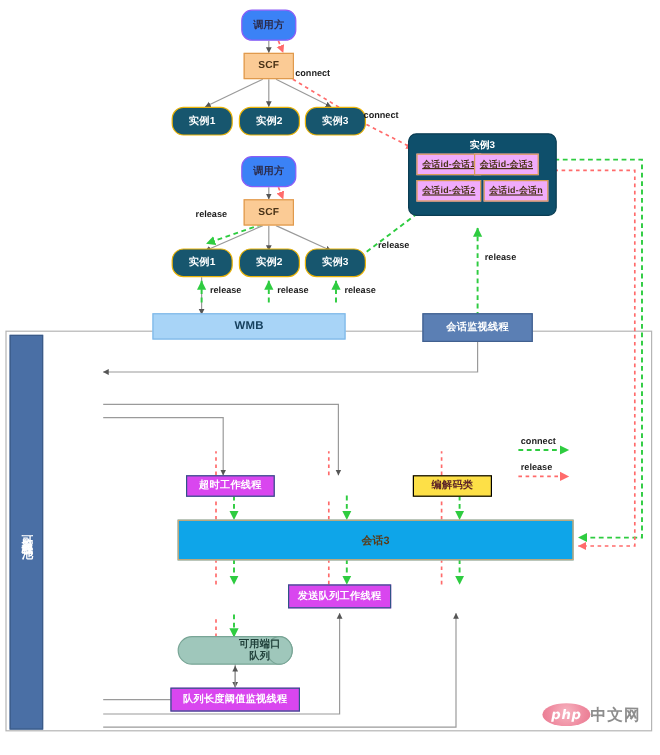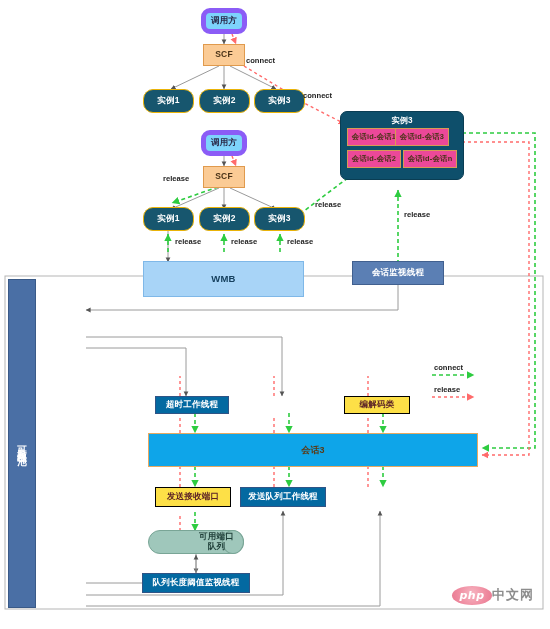--- a/index.html
+++ b/index.html
@@ -6,42 +6,42 @@
   body{width:550px;height:629px;position:relative;overflow:hidden;
        font-family:"Liberation Sans","DejaVu Sans",sans-serif;color:#333;}
   #canvas{position:absolute;left:0;top:0;width:550px;height:629px;}
   svg.layer{position:absolute;left:0;top:0;width:550px;height:629px;pointer-events:none;}
 
   .node{position:absolute;box-sizing:border-box;display:flex;align-items:center;
         justify-content:center;text-align:center;font-size:8.5px;font-weight:bold;
         line-height:1.15;letter-spacing:.2px;}
 
   
-  .n-purple{background:#7dd3fc;border:5px solid #8b5cf6;color:#2b2b4a;border-radius:9px;}
+  .n-purple{background:#3b82f6;border:1px solid #8b5cf6;color:#2b2b4a;border-radius:9px;}
   .n-orange{background:#fbcb95;border:1px solid #e09a4d;color:#4a3318;}
   .n-teal{background:#17566e;border:1px solid #eab308;color:#ffffff;border-radius:10px;}
-  .n-sess{background:#ec4899;border:1px solid #d79b54;color:#4a3318;font-size:7.4px;}
+  .n-sess{background:#f0abfc;border:1px solid #d79b54;color:#4a3318;font-size:7.4px;text-decoration:underline;}
   .n-lightblue{background:#a8d4f7;border:1px solid #7fb8e8;color:#16405e;}
   .n-steel{background:#5b7fb4;border:1px solid #41608f;color:#ffffff;}
-  .n-navy{background:#0369a1;border:1px solid #2f5486;color:#ffffff;}
+  .n-navy{background:#d946ef;border:1px solid #2f5486;color:#ffffff;}
   .n-pink{background:#fde047;border:1px solid #000000;color:#5b2227;}
   .n-bigorange{background:#0ea5e9;border:1px solid #e6a961;color:#5a3a16;font-size:9px;}
 
   .pool{position:absolute;background:#4a6fa5;border:1px solid #3a5a88;color:#ffffff;
         font-size:9.5px;font-weight:bold;display:flex;align-items:center;justify-content:center;}
   .pool span{writing-mode:vertical-rl;letter-spacing:2px;line-height:1.25;}
 
   .edgelabel{position:absolute;font-size:7.6px;font-weight:bold;color:#1d1d1d;white-space:nowrap;}
   .legendlabel{position:absolute;font-size:7.6px;font-weight:bold;color:#1d1d1d;}
 
   .cyl-body{position:absolute;box-sizing:border-box;}
   .cyl-cap{position:absolute;box-sizing:border-box;border:1px solid #79a596;
            border-radius:50%;background:#9fc7bb;}
 
-  .wm{position:absolute;display:flex;align-items:flex-start;gap:0;}
+  .wm{position:absolute;display:flex;align-items:flex-end;gap:0;}
   .wm-logo{width:40px;height:19px;border-radius:50%;
            background:radial-gradient(circle at 50% 40%,#f7b6c2 0%,#ef8ba0 60%,#e8788f 100%);
            display:flex;align-items:center;justify-content:center;
            font-family:"DejaVu Sans",sans-serif;font-style:italic;font-weight:bold;
            font-size:11px;color:#ffffff;letter-spacing:.5px;}
   .wm-text{font-size:13px;color:#8d8d8d;font-weight:bold;letter-spacing:1px;}
 </style>
 </head>
 <body>
 
@@ -149,21 +149,21 @@
   <div class="node n-teal" style="left:199px;top:207px;width:51px;height:24px;">实例2</div>
   <div class="node n-teal" style="left:254px;top:207px;width:51px;height:24px;">实例3</div>
 
   <div class="edgelabel" style="left:163px;top:174px;">release</div>
   <div class="edgelabel" style="left:175px;top:237px;">release</div>
   <div class="edgelabel" style="left:231px;top:237px;">release</div>
   <div class="edgelabel" style="left:287px;top:237px;">release</div>
   <div class="edgelabel" style="left:315px;top:200px;">release</div>
   <div class="edgelabel" style="left:404px;top:210px;">release</div>
 
-  <div class="node n-lightblue" style="left:143px;top:261px;width:161px;height:36px;font-size:9.5px;">WMB</div>
+  <div class="node n-lightblue" style="left:127px;top:261px;width:161px;height:22px;font-size:9.5px;">WMB</div>
 
   <div style="position:absolute;left:340px;top:111px;width:122px;height:67px;
               background:#0e4f6b;border:1px solid #0a3d53;border-radius:7px;">
     <div style="position:absolute;left:0;top:3px;width:100%;text-align:center;color:#fff;
                 font-size:8.2px;font-weight:bold;">实例3</div>
     <div class="node n-sess" style="left:6px;top:16px;width:54px;height:18px;">会话id-会话1</div>
     <div class="node n-sess" style="left:54px;top:16px;width:54px;height:18px;">会话id-会话3</div>
     <div class="node n-sess" style="left:6px;top:38px;width:54px;height:18px;">会话id-会话2</div>
     <div class="node n-sess" style="left:62px;top:38px;width:54px;height:18px;">会话id-会话n</div>
   </div>
@@ -172,21 +172,20 @@
 
   <div class="pool" style="left:8px;top:279px;width:26px;height:327px;">
     <span>可监控线程池</span>
   </div>
 
   <div class="node n-navy" style="left:155px;top:396px;width:74px;height:18px;">超时工作线程</div>
   <div class="node n-pink" style="left:344px;top:396px;width:66px;height:18px;">编解码类</div>
 
   <div class="node n-bigorange" style="left:148px;top:433px;width:330px;height:34px;">会话3</div>
 
-  <div class="node n-pink" style="left:155px;top:487px;width:76px;height:20px;">发送接收端口</div>
   <div class="node n-navy" style="left:240px;top:487px;width:86px;height:20px;">发送队列工作线程</div>
 
   <div class="cyl-body" style="left:148px;top:530px;width:96px;height:24px;
               background:#9fc7bb;border:1px solid #79a596;border-radius:12px;"></div>
   <div class="cyl-cap" style="left:222px;top:530px;width:22px;height:24px;"></div>
   <div class="node" style="left:148px;top:530px;width:90px;height:24px;color:#20403a;padding-left:47px;">可用端口队列</div>
 
   <div class="node n-navy" style="left:142px;top:573px;width:108px;height:20px;">队列长度阈值监视线程</div>
 
   <div class="legendlabel" style="left:434px;top:363px;">connect</div>

